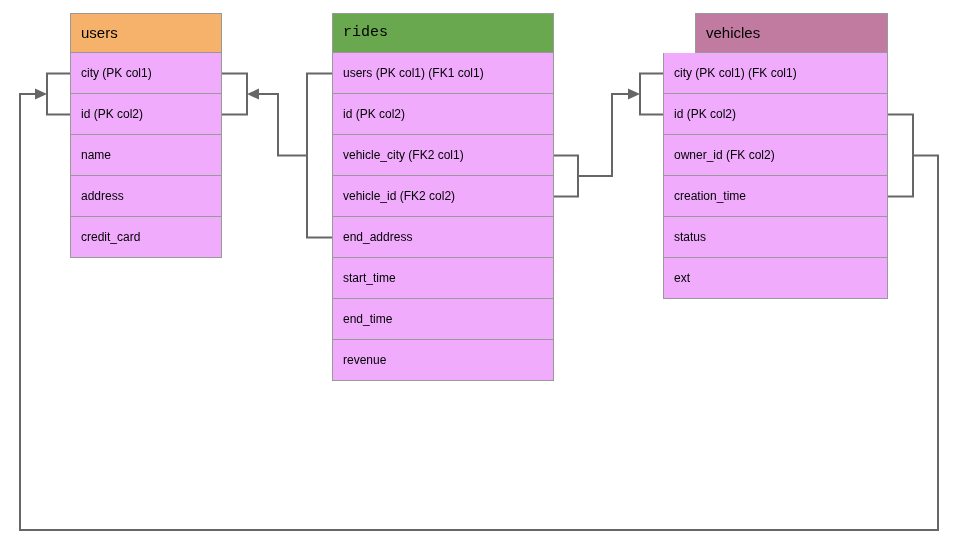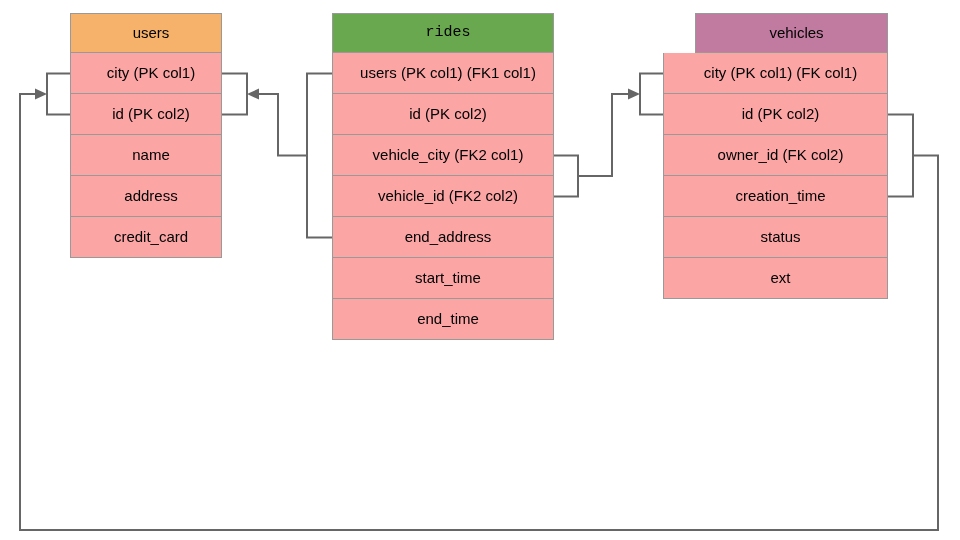--- a/index.html
+++ b/index.html
@@ -18,39 +18,38 @@
   .connectors {
     position: absolute;
     left: 0;
     top: 0;
     width: 960px;
     height: 540px;
   }
   .tbl {
     position: absolute;
     background: #ffffff;
-    text-align: center;
   }
   .tbl-header {
     box-sizing: border-box;
     height: 40px;
     line-height: 38px;
     padding-left: 10px;
     font-size: 15px;
     color: #000000;
     border: 1px solid #999999;
   }
   .tbl-row {
     box-sizing: border-box;
     height: 41px;
     line-height: 40px;
     padding-left: 10px;
-    font-size: 15px;
+    font-size: 12px;
     color: #000000;
-    background: #fca5a5;
+    background: #f0abfc;
     border-left: 1px solid #999999;
     border-right: 1px solid #999999;
     border-bottom: 1px solid #999999;
   }
   .hdr-users    { background: #F6B26B; }
   .hdr-rides    { background: #6AA84F; font-family: Liberation Mono, monospace; }
   .hdr-vehicles { background: #C27BA0; margin-left: 32px; }
   .tbl-users    { left: 70px;  top: 13px; width: 152px; }
   .tbl-rides    { left: 332px; top: 13px; width: 222px; }
   .tbl-vehicles { left: 663px; top: 13px; width: 225px; }
@@ -93,20 +92,21 @@
 
   <div class="tbl tbl-rides">
     <div class="tbl-header hdr-rides">rides</div>
     <div class="tbl-row">users (PK col1) (FK1 col1)</div>
     <div class="tbl-row">id (PK col2)</div>
     <div class="tbl-row">vehicle_city (FK2 col1)</div>
     <div class="tbl-row">vehicle_id (FK2 col2)</div>
     <div class="tbl-row">end_address</div>
     <div class="tbl-row">start_time</div>
     <div class="tbl-row">end_time</div>
+    <div class="tbl-row">revenue</div>
   </div>
 
   <div class="tbl tbl-vehicles">
     <div class="tbl-header hdr-vehicles">vehicles</div>
     <div class="tbl-row">city (PK col1) (FK col1)</div>
     <div class="tbl-row">id (PK col2)</div>
     <div class="tbl-row">owner_id (FK col2)</div>
     <div class="tbl-row">creation_time</div>
     <div class="tbl-row">status</div>
     <div class="tbl-row">ext</div>

